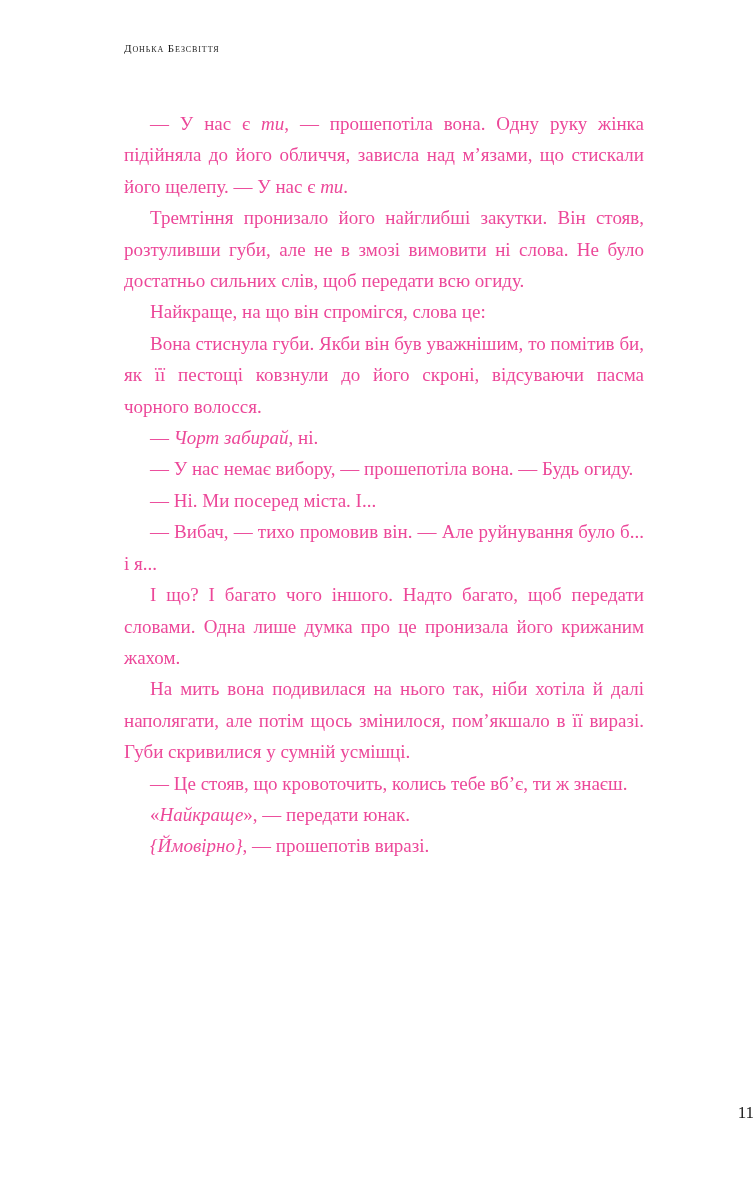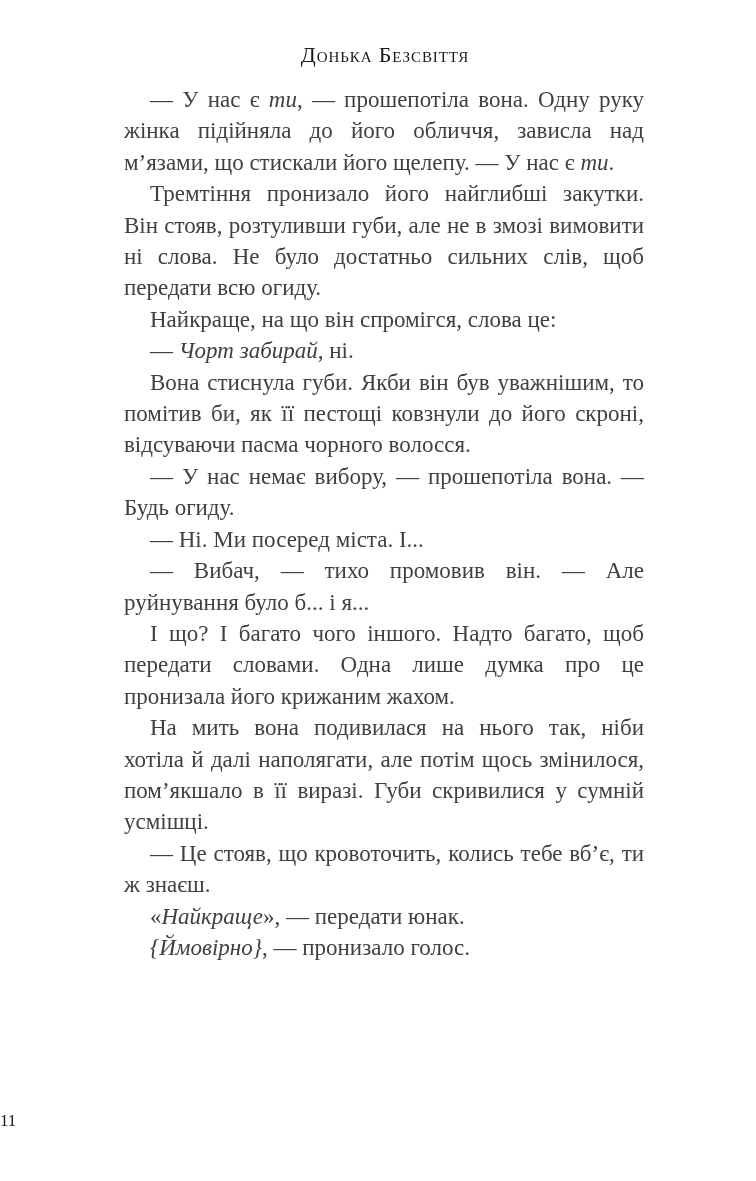--- a/index.html
+++ b/index.html
@@ -18,74 +18,74 @@
     width: 756px;
     height: 1181px;
     position: relative;
     box-sizing: border-box;
   }
   .running-head {
     position: absolute;
     top: 42px;
     left: 124px;
     right: 110px;
-    text-align: center;
+    text-align: left;
     font-variant: small-caps;
-    font-size: 22px;
+    font-size: 11px;
     letter-spacing: 0.9px;
     color: #1a1a1a;
     font-family: "Liberation Serif", "DejaVu Serif", serif;
   }
   .body-text {
     position: absolute;
-    top: 84px;
+    top: 108px;
     left: 124px;
     width: 520px;
     text-align: justify;
     text-justify: inter-word;
-    font-size: 23px;
+    font-size: 19px;
     line-height: 31.4px;
-    color: #404040;
+    color: #ec4899;
     hyphens: manual;
   }
   .body-text p {
     margin: 0;
     text-indent: 26px;
   }
   .it {
     font-style: italic;
   }
   .folio {
     position: absolute;
-    bottom: 50px;
+    bottom: 58px;
     left: 0;
     width: 754px;
-    text-align: left;
+    text-align: right;
     font-size: 17px;
     color: #1a1a1a;
   }
 </style>
 </head>
 <body>
 
 <div class="page">
 
   <div class="running-head">Донька Безсвіття</div>
 
   <div class="body-text" id="body-text">
       <p><span>— У нас є </span><span class="it">ти</span><span>, — прошепотіла вона. Одну руку жінка підійняла до його обличчя, зависла над м’язами, що стискали його щелепу. — У нас є </span><span class="it">ти</span><span>.</span></p>
       <p><span>Тремтіння пронизало його найглибші закутки. Він стояв, розтуливши губи, але не в змозі вимовити ні слова. Не було достатньо сильних слів, щоб передати всю огиду.</span></p>
       <p><span>Найкраще, на що він спромігся, слова це:</span></p>
+      <p><span>Вона стиснула губи. Якби він був уважнішим, то помітив би, як її пестощі ковзнули до його скроні, відсуваючи пасма чорного волосся.</span></p>
       <p><span>— </span><span class="it">Чорт забирай</span><span>, ні.</span></p>
-      <p><span>Вона стиснула губи. Якби він був уважнішим, то помітив би, як її пестощі ковзнули до його скроні, відсуваючи пасма чорного волосся.</span></p>
       <p><span>— У нас немає вибору, — прошепотіла вона. — Будь огиду.</span></p>
       <p><span>— Ні. Ми посеред міста. І...</span></p>
       <p><span>— Вибач, — тихо промовив він. — Але руйнування було б... і я...</span></p>
       <p><span>І що? І багато чого іншого. Надто багато, щоб передати словами. Одна лише думка про це пронизала його крижаним жахом.</span></p>
       <p><span>На мить вона подивилася на нього так, ніби хотіла й далі наполягати, але потім щось змінилося, пом’якшало в її виразі. Губи скривилися у сумній усмішці.</span></p>
       <p><span>— Це стояв, що кровоточить, колись тебе вб’є, ти ж знаєш.</span></p>
       <p><span>«</span><span class="it">Найкраще</span><span>», — передати юнак.</span></p>
-      <p><span class="it">{</span><span class="it">Ймовірно</span><span class="it">}</span><span>, — пронизало голос.</span></p>
+      <p><span class="it">{</span><span class="it">Ймовірно</span><span class="it">}</span><span>, — прошепотів виразі.</span></p>
     </div>
 
   <div class="folio">11</div>
 
 </div>
 
 </body></html>

